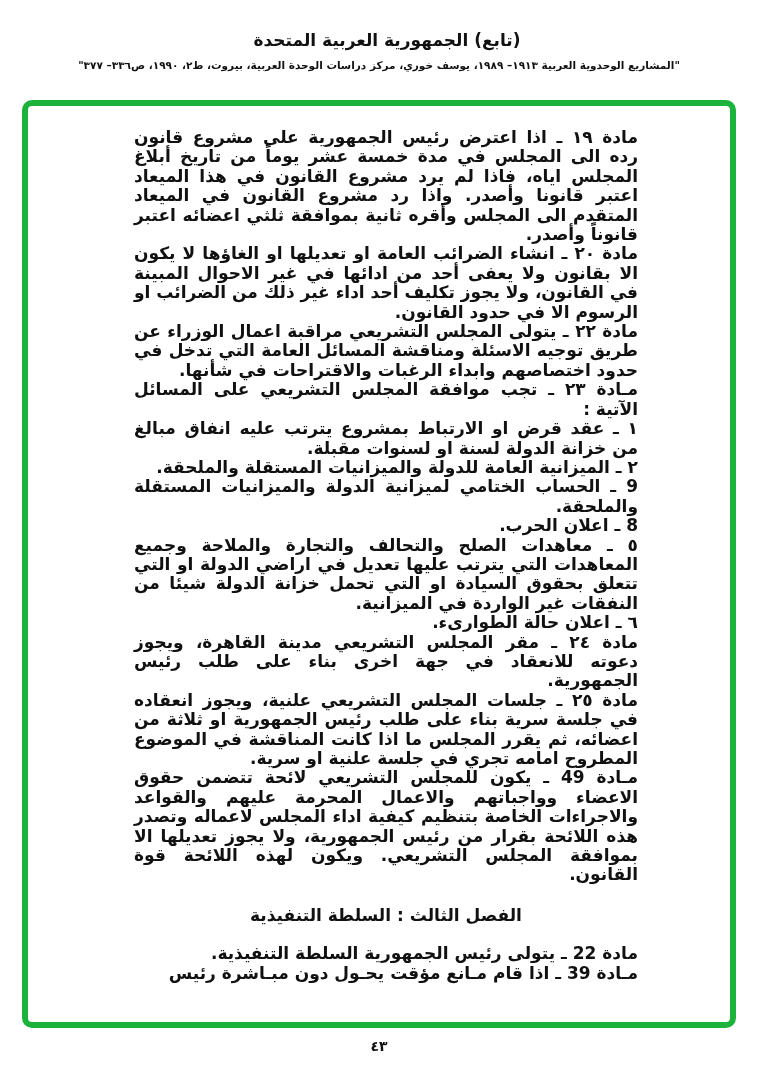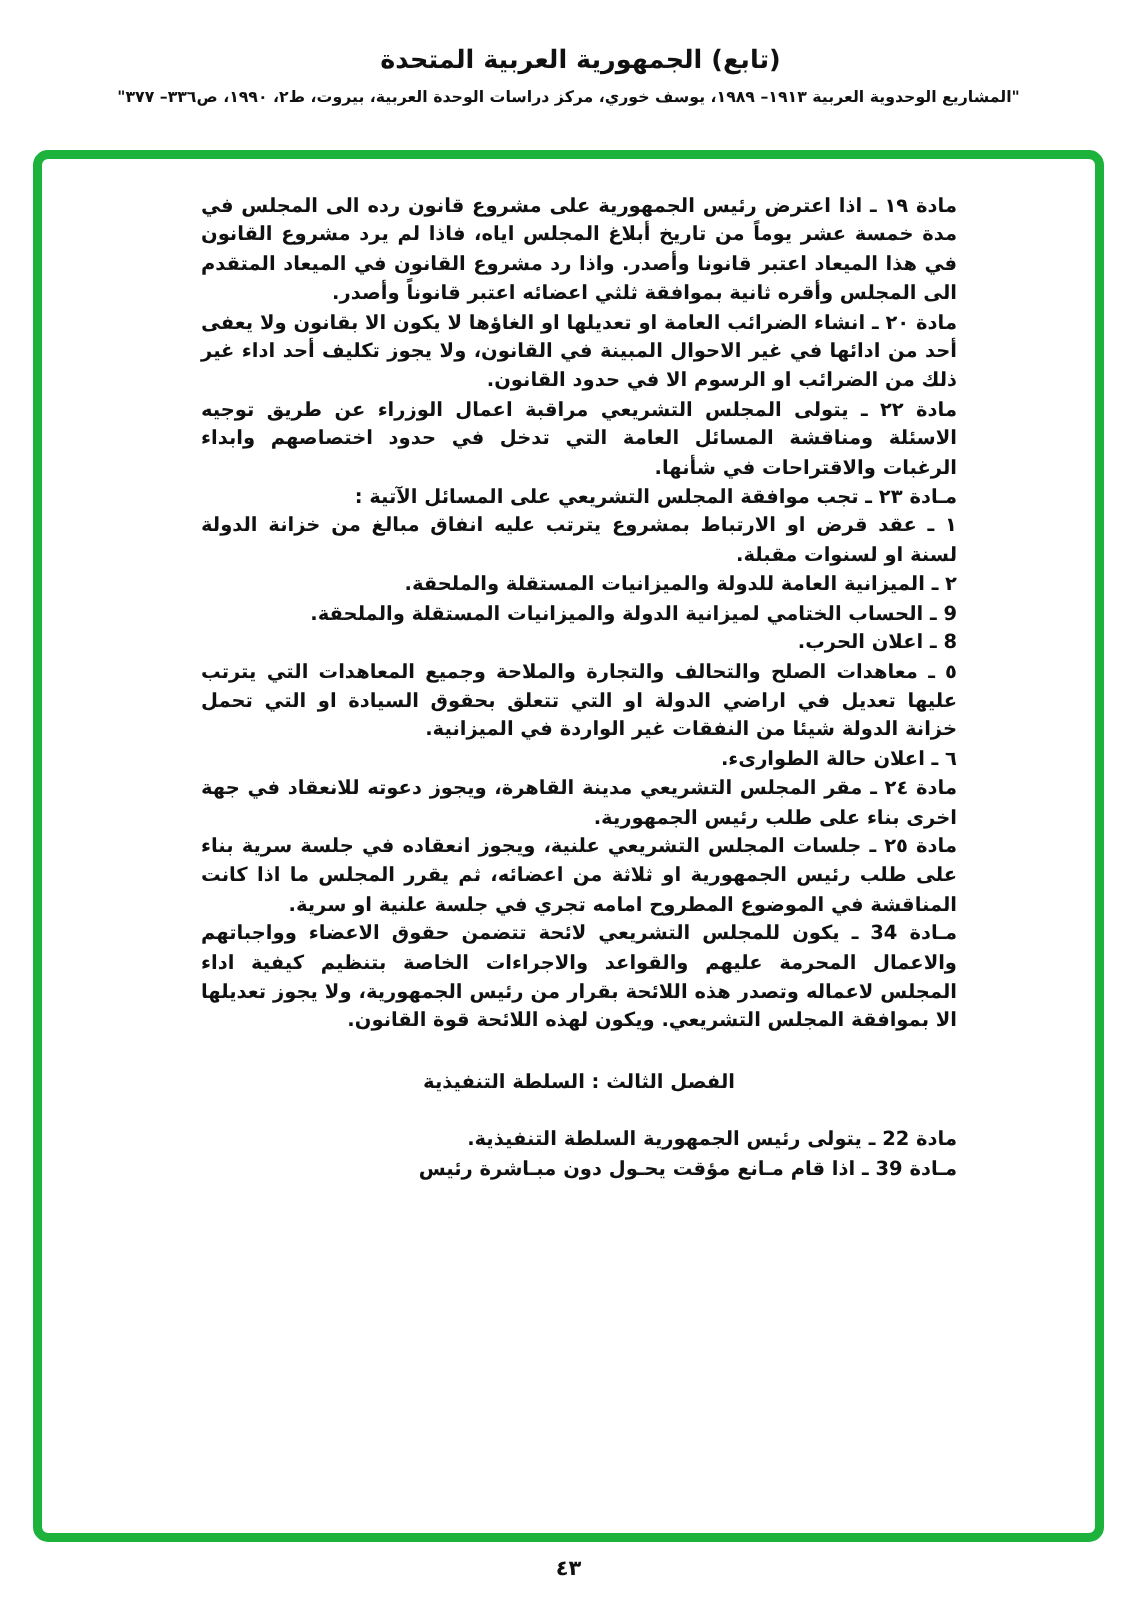--- a/index.html
+++ b/index.html
@@ -36,21 +36,21 @@
     position:absolute;
     left:22px;top:100px;
     width:702px;height:916px;
     border:6px solid var(--frame-green);
     border-radius:10px;
     overflow:hidden;
   }
   .content-inner{
     direction:rtl;
     padding:22px 92px 0 106px;
-    font-size:13px;
+    font-size:17px;
     line-height:19.4px;
     font-weight:bold;
     text-align:justify;
   }
   .content-inner p{
     margin:0;
     text-align:justify;
   }
   .section-heading{
     text-align:center !important;
@@ -80,20 +80,20 @@
     <p>مادة ٢٢ ـ يتولى المجلس التشريعي مراقبة اعمال الوزراء عن طريق توجيه الاسئلة ومناقشة المسائل العامة التي تدخل في حدود اختصاصهم وابداء الرغبات والاقتراحات في شأنها.</p>
     <p>مـادة ٢٣ ـ تجب موافقة المجلس التشريعي على المسائل الآتية :</p>
     <p>١ ـ عقد قرض او الارتباط بمشروع يترتب عليه انفاق مبالغ من خزانة الدولة لسنة او لسنوات مقبلة.</p>
     <p>٢ ـ الميزانية العامة للدولة والميزانيات المستقلة والملحقة.</p>
     <p>9 ـ الحساب الختامي لميزانية الدولة والميزانيات المستقلة والملحقة.</p>
     <p>8 ـ اعلان الحرب.</p>
     <p>٥ ـ معاهدات الصلح والتحالف والتجارة والملاحة وجميع المعاهدات التي يترتب عليها تعديل في اراضي الدولة او التي تتعلق بحقوق السيادة او التي تحمل خزانة الدولة شيئا من النفقات غير الواردة في الميزانية.</p>
     <p>٦ ـ اعلان حالة الطوارىء.</p>
     <p>مادة ٢٤ ـ مقر المجلس التشريعي مدينة القاهرة، ويجوز دعوته للانعقاد في جهة اخرى بناء على طلب رئيس الجمهورية.</p>
     <p>مادة ٢٥ ـ جلسات المجلس التشريعي علنية، ويجوز انعقاده في جلسة سرية بناء على طلب رئيس الجمهورية او ثلاثة من اعضائه، ثم يقرر المجلس ما اذا كانت المناقشة في الموضوع المطروح امامه تجري في جلسة علنية او سرية.</p>
-    <p>مـادة 34 ـ يكون للمجلس التشريعي لائحة تتضمن حقوق الاعضاء وواجباتهم والاعمال المحرمة عليهم والقواعد والاجراءات الخاصة بتنظيم كيفية اداء المجلس لاعماله وتصدر هذه اللائحة بقرار من رئيس الجمهورية، ولا يجوز تعديلها الا بموافقة المجلس التشريعي. ويكون لهذه اللائحة قوة القانون.</p>
+    <p>مـادة 49 ـ يكون للمجلس التشريعي لائحة تتضمن حقوق الاعضاء وواجباتهم والاعمال المحرمة عليهم والقواعد والاجراءات الخاصة بتنظيم كيفية اداء المجلس لاعماله وتصدر هذه اللائحة بقرار من رئيس الجمهورية، ولا يجوز تعديلها الا بموافقة المجلس التشريعي. ويكون لهذه اللائحة قوة القانون.</p>
     <p class="section-heading">الفصل الثالث : السلطة التنفيذية</p>
     <p>مادة 22 ـ يتولى رئيس الجمهورية السلطة التنفيذية.</p>
     <p>مـادة 39 ـ اذا قام مـانع مؤقت يحـول دون مبـاشرة رئيس</p>
   </div>
 </div>
 
 <div class="page-number">٤٣</div>
 
 </body></html>

